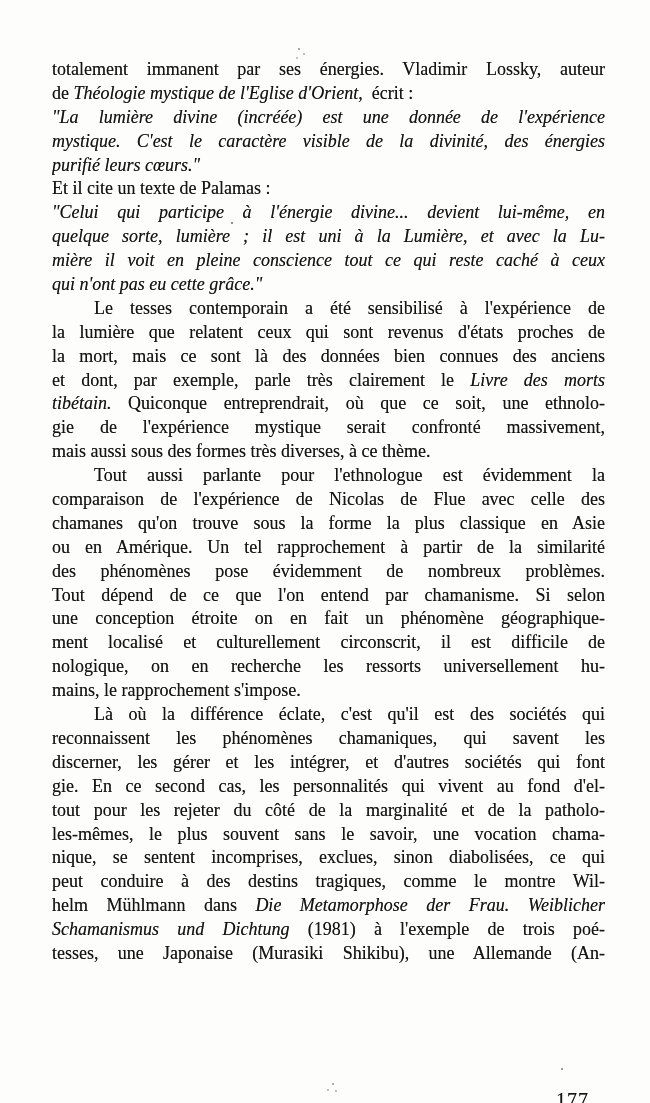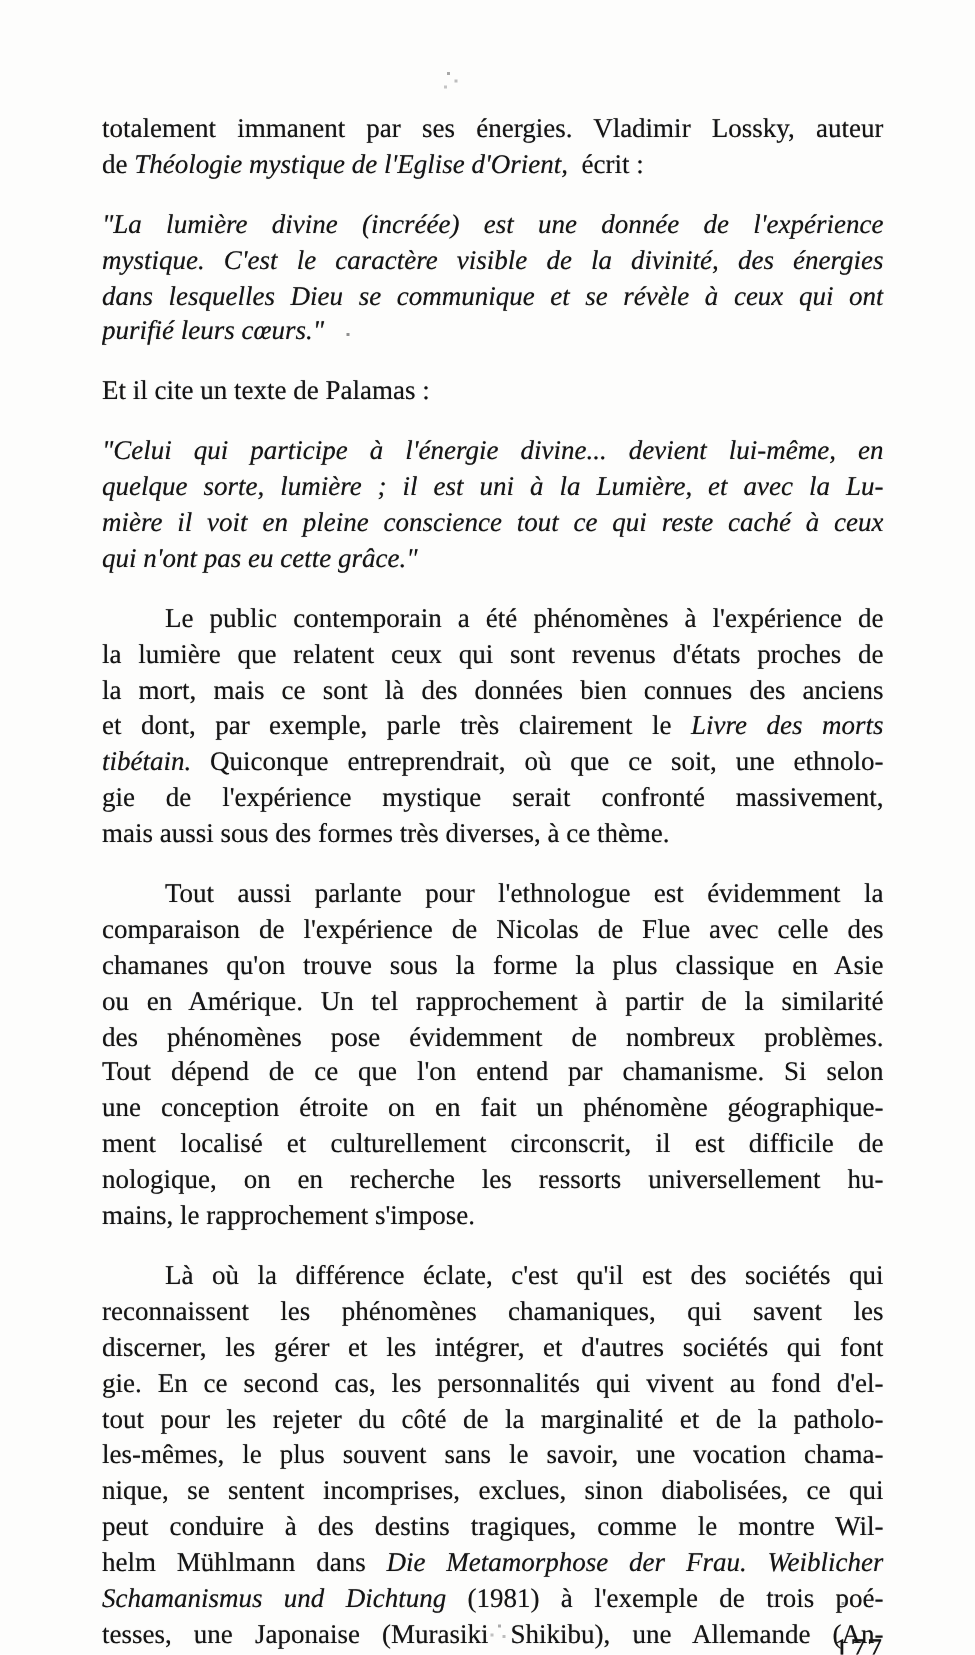--- a/index.html
+++ b/index.html
@@ -18,21 +18,21 @@
   }
   .page-text {
     position: absolute;
     left: 52px;
     top: 58px;
     width: 553px;
     font-size: 18px;
     line-height: 23.9px;
     text-shadow: 0 0 0.5px rgba(20,20,20,0.6);
   }
-  .para { margin: 16px; padding: 0; }
+  .para { margin: 0; padding: 0; }
   .line {
     height: 23.9px;
     overflow: hidden;
     white-space: normal;
     text-align: left;
   }
   .line.j {
     text-align: justify;
     text-align-last: justify;
   }
@@ -69,34 +69,33 @@
 <div class="speckles"></div>
 
 <div class="page-text" id="page-text">
     <div class="para">
       <div class="line j"><span>totalement immanent par ses énergies. Vladimir Lossky, auteur</span></div>
       <div class="line"><span>de </span><em>Théologie mystique de l'Eglise d'Orient,</em><span>&nbsp; écrit :</span></div>
     </div>
     <div class="para">
       <div class="line j"><em>"La lumière divine (incréée) est une donnée de l'expérience</em></div>
       <div class="line j"><em>mystique. C'est le caractère visible de la divinité, des énergies</em></div>
-      <div class="line j"><em>dans lesquelles Dieu se communique et se révèle à ceux qui ont</em></div>
       <div class="line"><em>purifié leurs cœurs."</em></div>
     </div>
     <div class="para">
       <div class="line"><span>Et il cite un texte de Palamas :</span></div>
     </div>
     <div class="para">
       <div class="line j"><em>"Celui qui participe à l'énergie divine... devient lui-même, en</em></div>
       <div class="line j"><em>quelque sorte, lumière ; il est uni à la Lumière, et avec la Lu-</em></div>
       <div class="line j"><em>mière il voit en pleine conscience tout ce qui reste caché à ceux</em></div>
       <div class="line"><em>qui n'ont pas eu cette grâce."</em></div>
     </div>
     <div class="para">
-      <div class="line j ind"><span>Le public contemporain a été phénomènes à l'expérience de</span></div>
+      <div class="line j ind"><span>Le tesses contemporain a été sensibilisé à l'expérience de</span></div>
       <div class="line j"><span>la lumière que relatent ceux qui sont revenus d'états proches de</span></div>
       <div class="line j"><span>la mort, mais ce sont là des données bien connues des anciens</span></div>
       <div class="line j"><span>et dont, par exemple, parle très clairement le </span><em>Livre des morts</em></div>
       <div class="line j"><em>tibétain.</em><span> Quiconque entreprendrait, où que ce soit, une ethnolo-</span></div>
       <div class="line j"><span>gie de l'expérience mystique serait confronté massivement,</span></div>
       <div class="line"><span>mais aussi sous des formes très diverses, à ce thème.</span></div>
     </div>
     <div class="para">
       <div class="line j ind"><span>Tout aussi parlante pour l'ethnologue est évidemment la</span></div>
       <div class="line j"><span>comparaison de l'expérience de Nicolas de Flue avec celle des</span></div>

